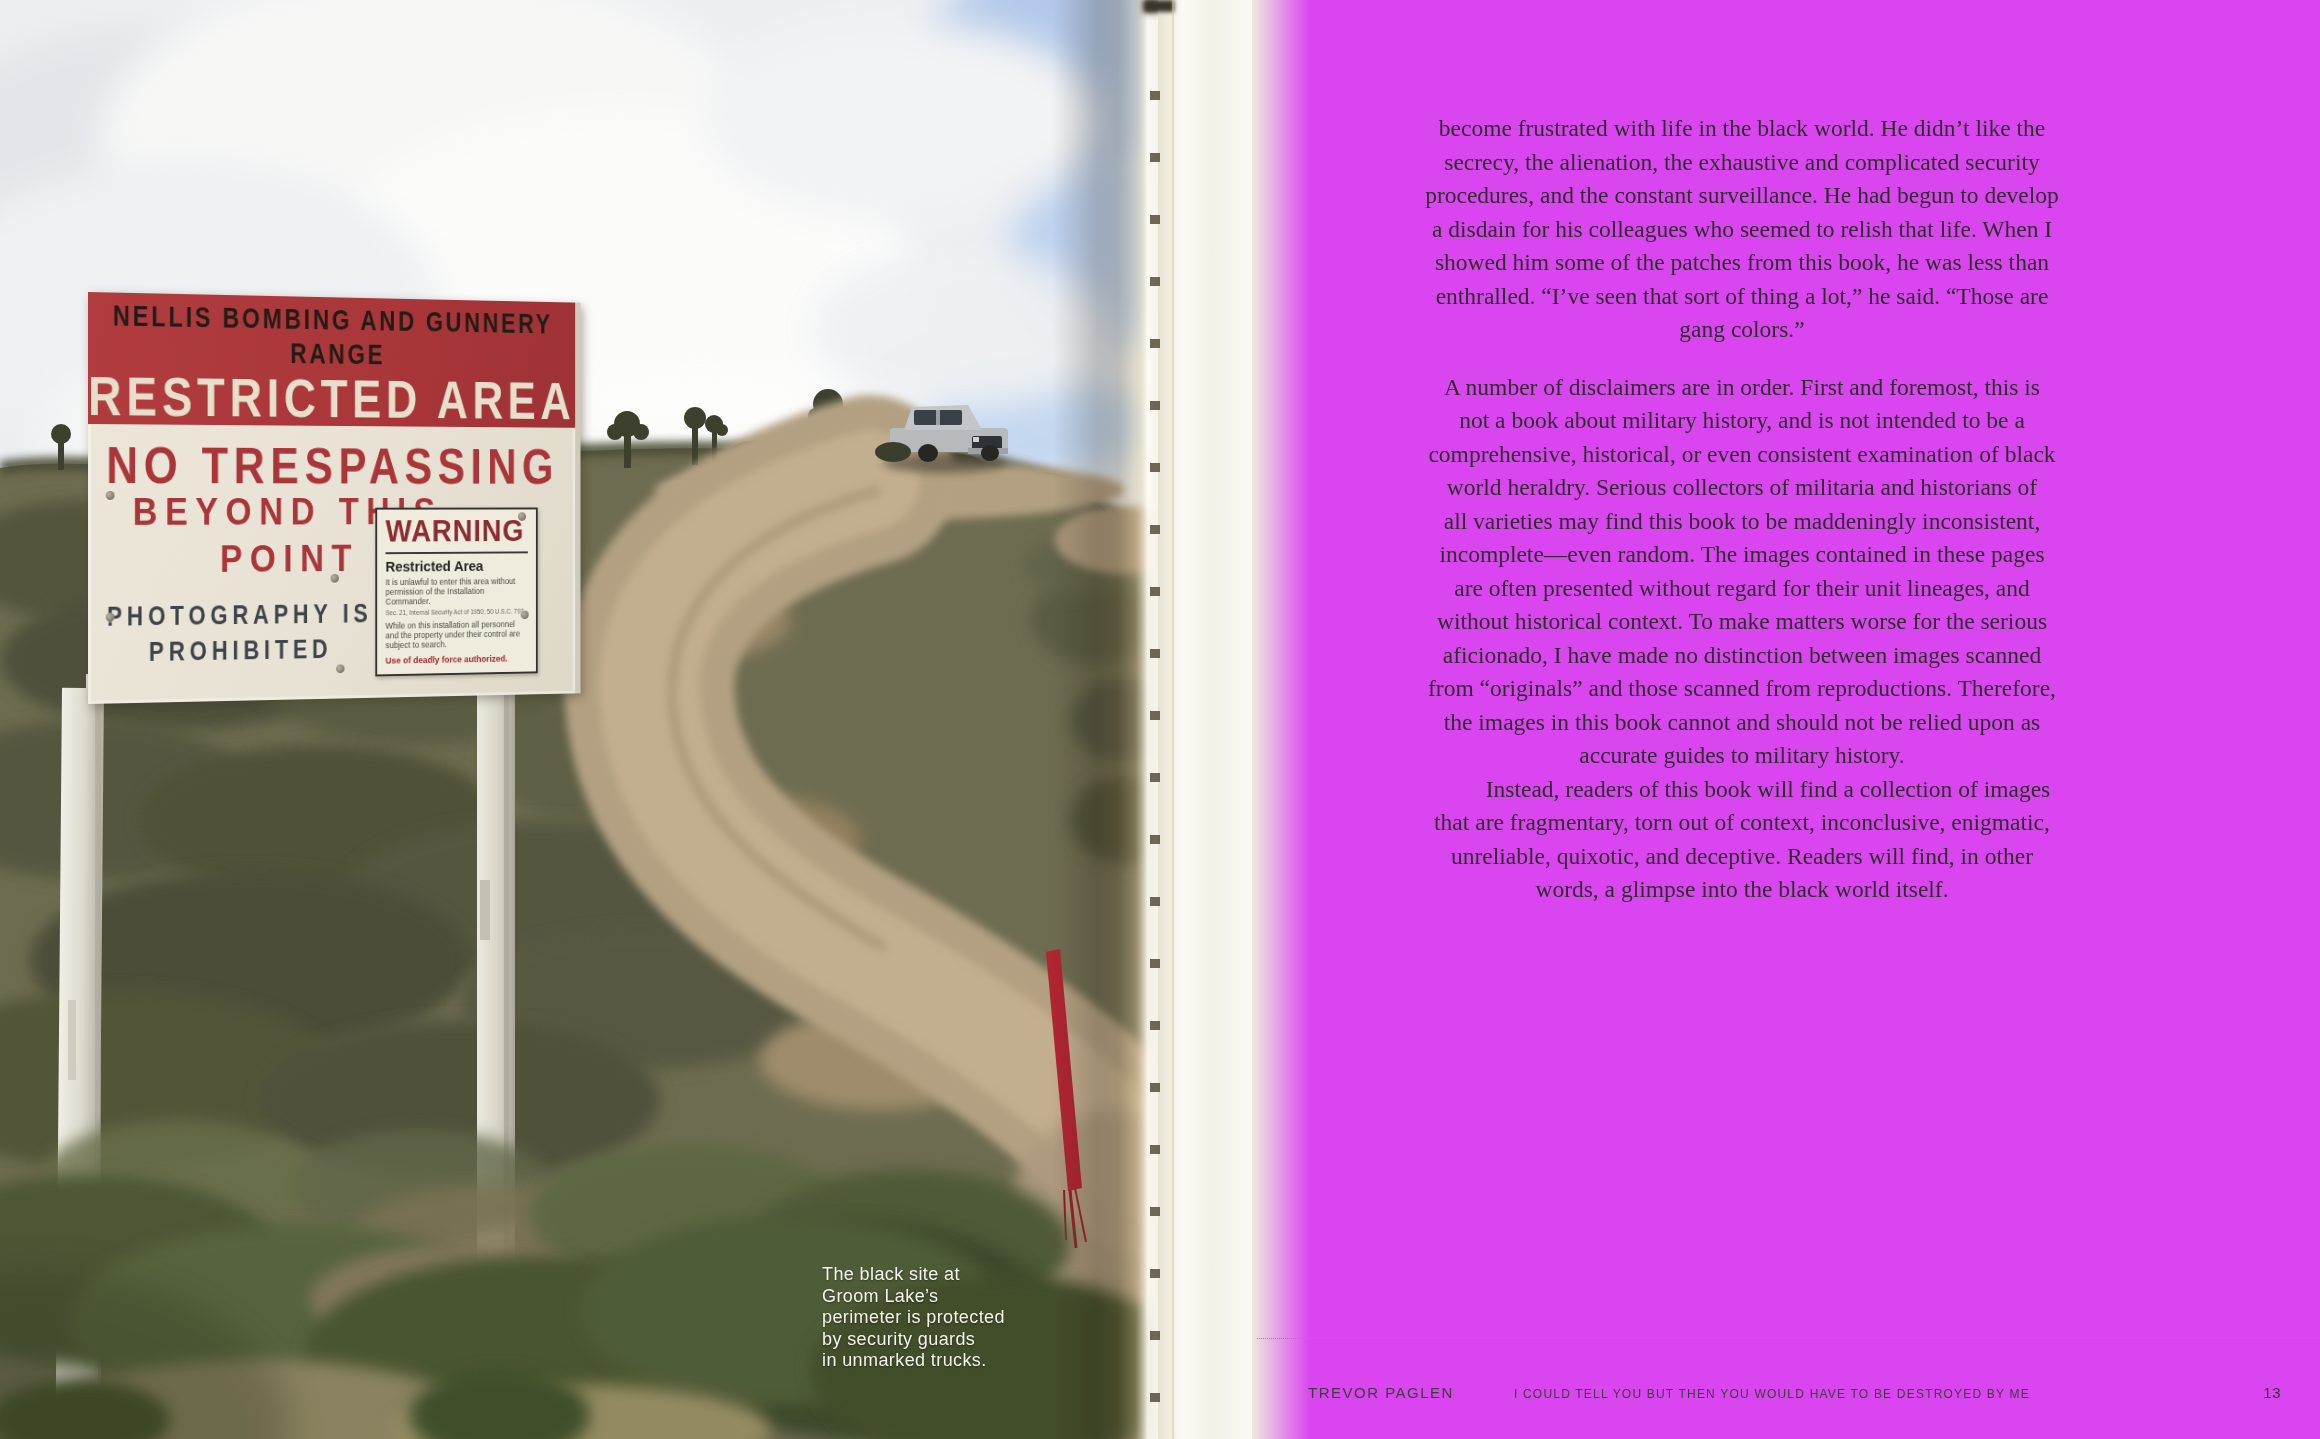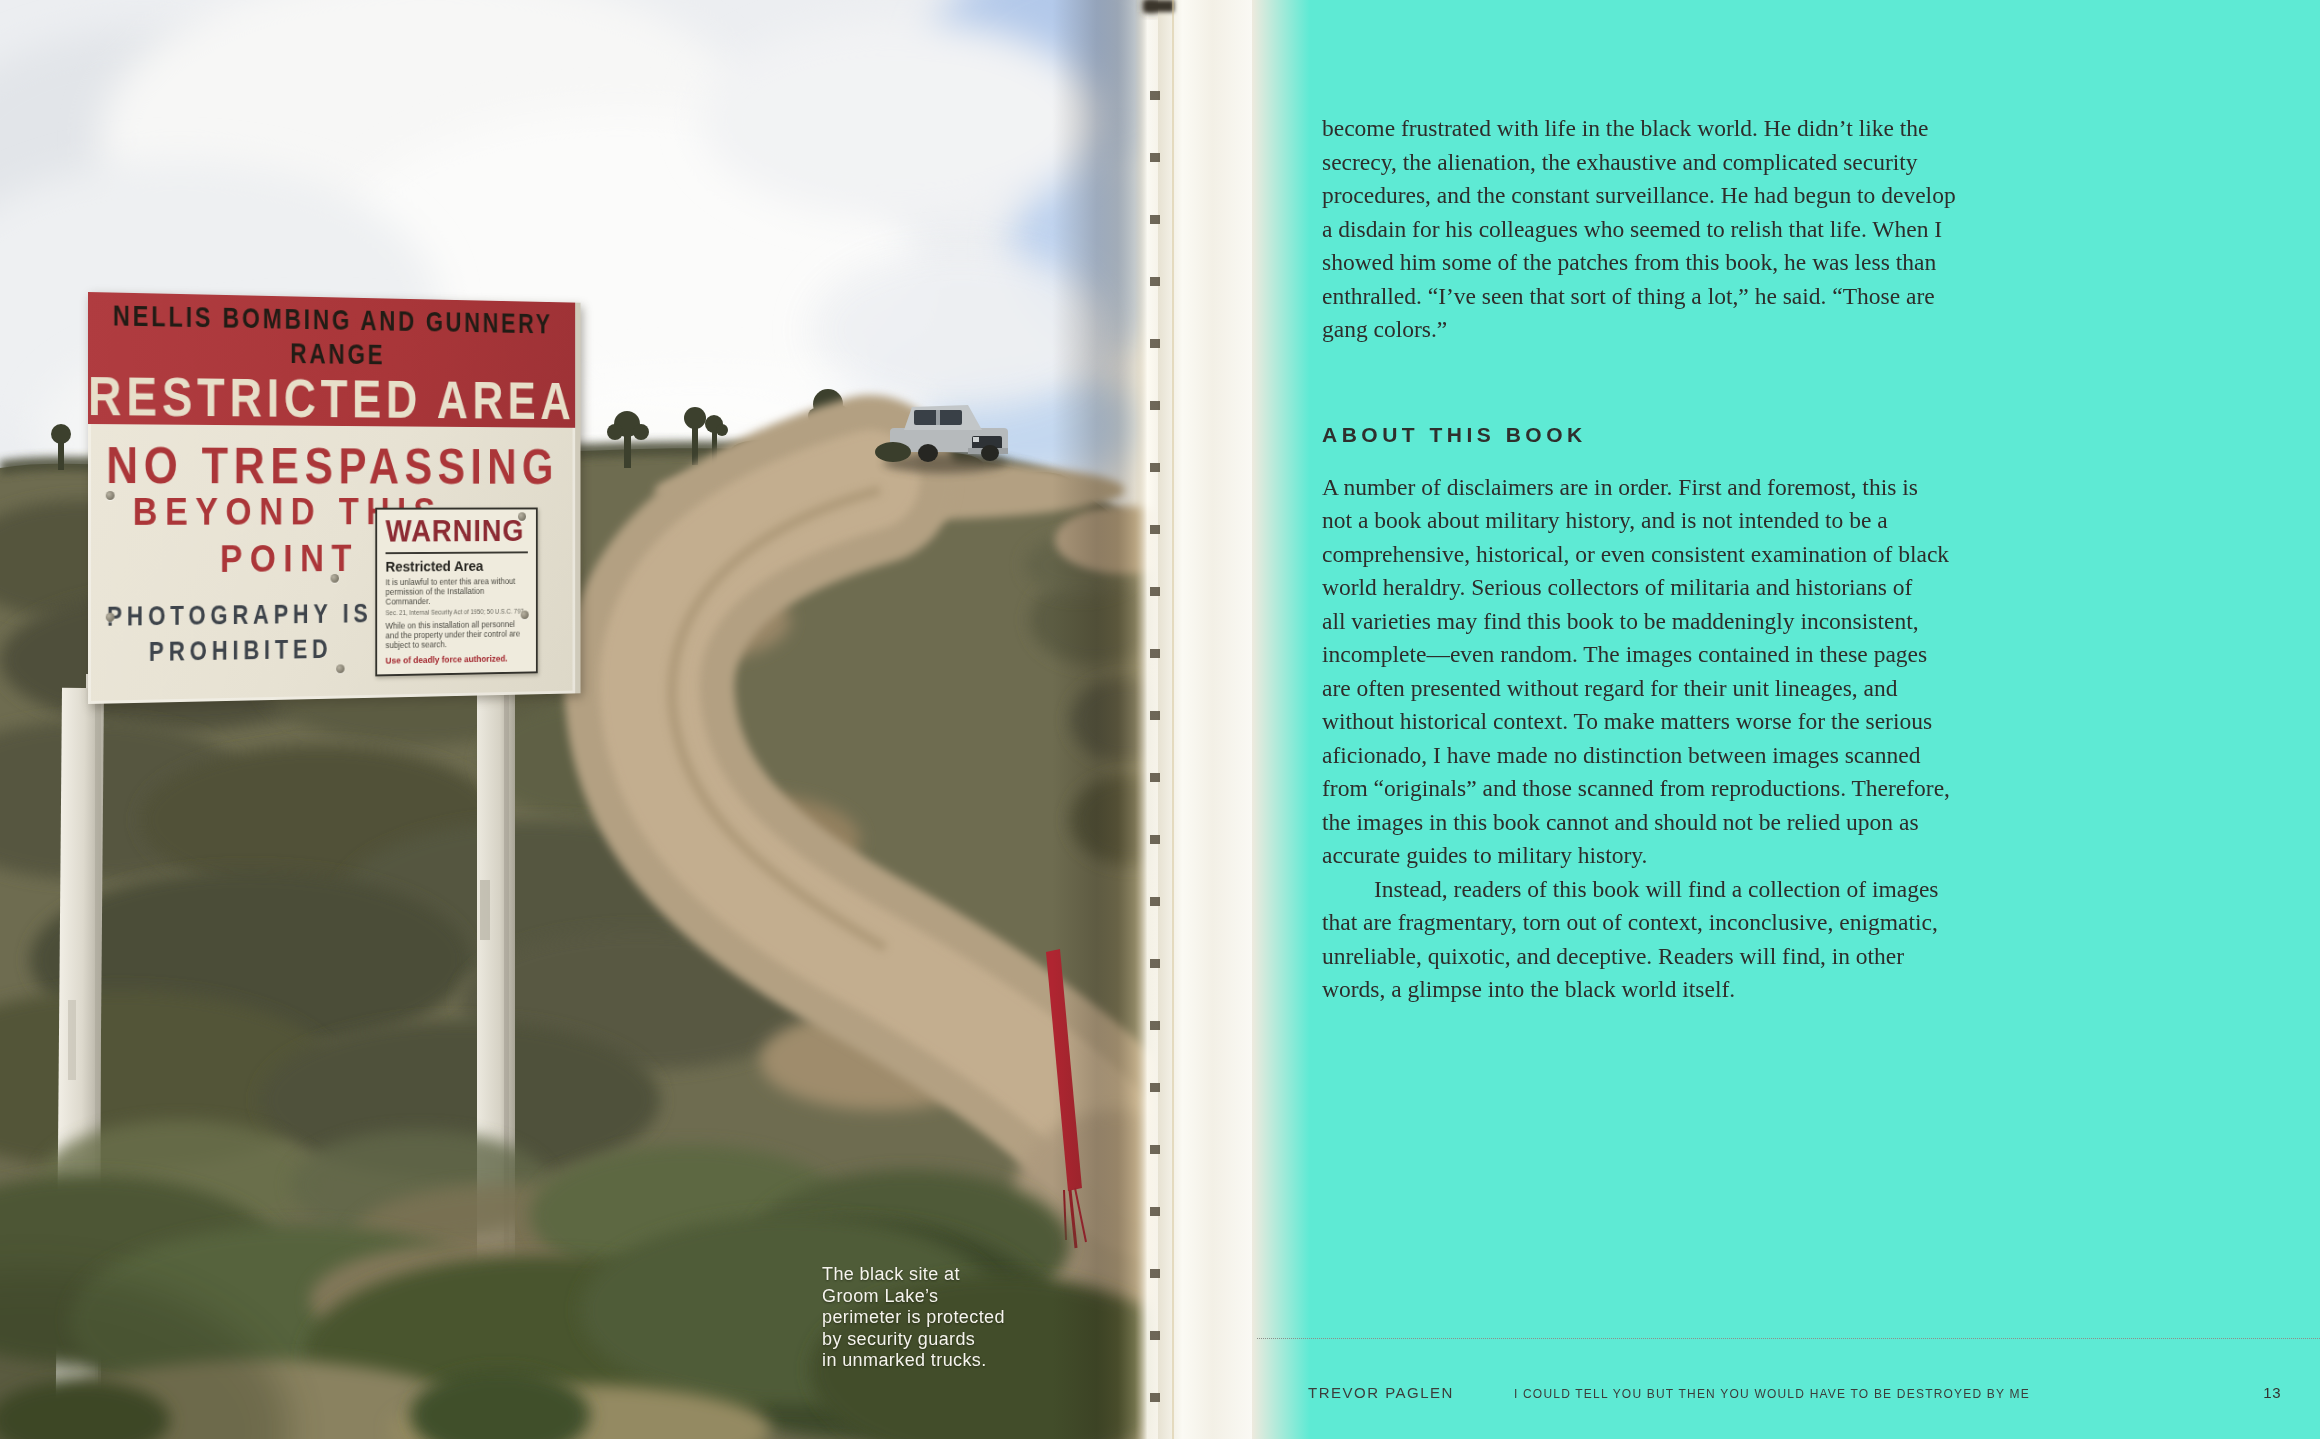--- a/index.html
+++ b/index.html
@@ -72,21 +72,21 @@
   .stitch-strip{
     position:absolute;left:-8px;top:38px;bottom:0;width:10px;
     background:repeating-linear-gradient(to bottom,
       rgba(0,0,0,0) 0px, rgba(0,0,0,0) 53px,
       rgba(86,78,62,.85) 53px, rgba(86,78,62,.85) 62px);
   }
   .gutter-crease{position:absolute;left:14px;top:0;bottom:0;width:2px;background:rgba(214,196,150,.5);}
   .gutter-top-shadow{position:absolute;left:-14px;top:0;width:30px;height:12px;background:#3b362c;filter:blur(2px);}
 
   
-  .text-page{position:absolute;left:1252px;top:0;width:1068px;height:1439px;background:#5eead4;}
+  .text-page{position:absolute;left:1252px;top:0;width:1068px;height:1439px;background:#d946ef;text-align:center;}
   .text-page::before{content:"";position:absolute;left:0;top:0;bottom:0;width:58px;
     background:linear-gradient(to right,#eeeade,rgba(252,251,248,0));}
   .body-col{position:absolute;left:70px;top:112px;width:840px;}
   .body-para{
     margin:0;font-family:"Liberation Serif",serif;font-size:23.5px;line-height:33.5px;
     color:#2e2d2b;white-space:pre-line;
   }
   .section-heading{
     margin:76px 0 0 0;font-family:"Liberation Sans",sans-serif;font-weight:bold;
     font-size:21px;letter-spacing:4.5px;color:#2f2f2d;
@@ -312,21 +312,20 @@
 
 <div class="text-page">
   <div class="body-col">
     <p class="body-para">become frustrated with life in the black world. He didn’t like the
 secrecy, the alienation, the exhaustive and complicated security
 procedures, and the constant surveillance. He had begun to develop
 a disdain for his colleagues who seemed to relish that life. When I
 showed him some of the patches from this book, he was less than
 enthralled. “I’ve seen that sort of thing a lot,” he said. “Those are
 gang colors.”</p>
-    <h2 class="section-heading">ABOUT THIS BOOK</h2>
     <p class="body-para para-after-heading">A number of disclaimers are in order. First and foremost, this is
 not a book about military history, and is not intended to be a
 comprehensive, historical, or even consistent examination of black
 world heraldry. Serious collectors of militaria and historians of
 all varieties may find this book to be maddeningly inconsistent,
 incomplete—even random. The images contained in these pages
 are often presented without regard for their unit lineages, and
 without historical context. To make matters worse for the serious
 aficionado, I have made no distinction between images scanned
 from “originals” and those scanned from reproductions. Therefore,

